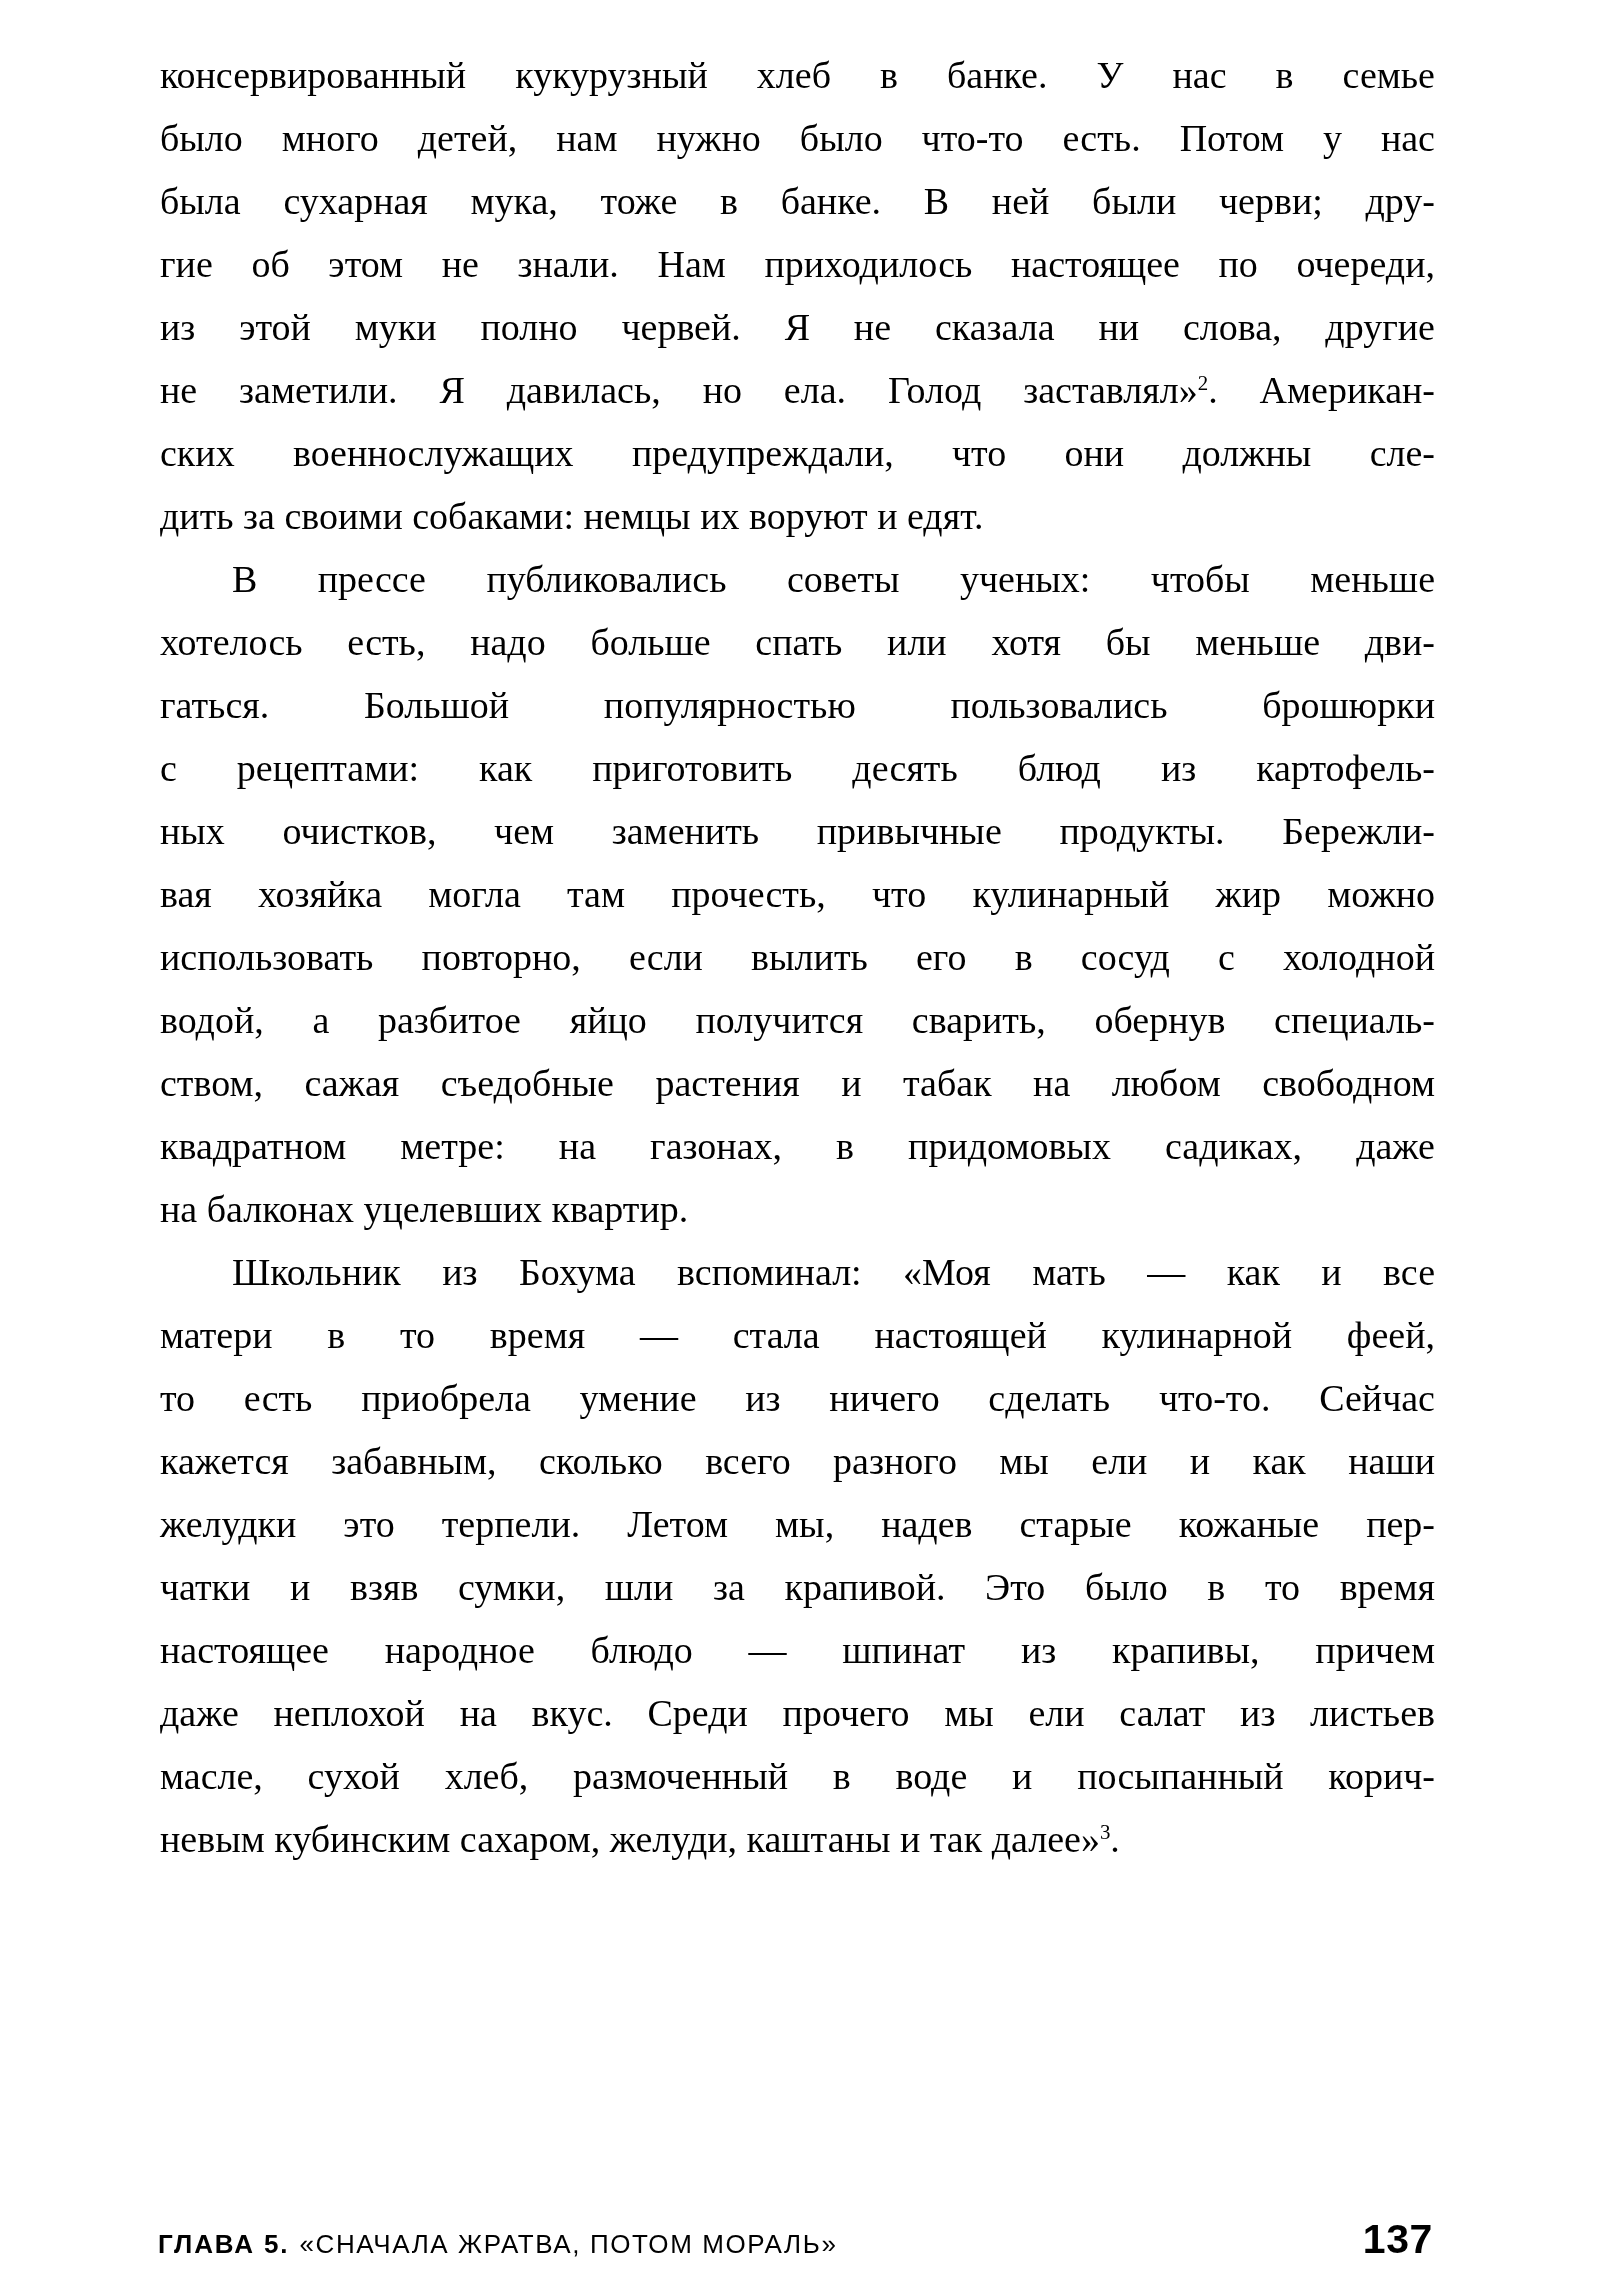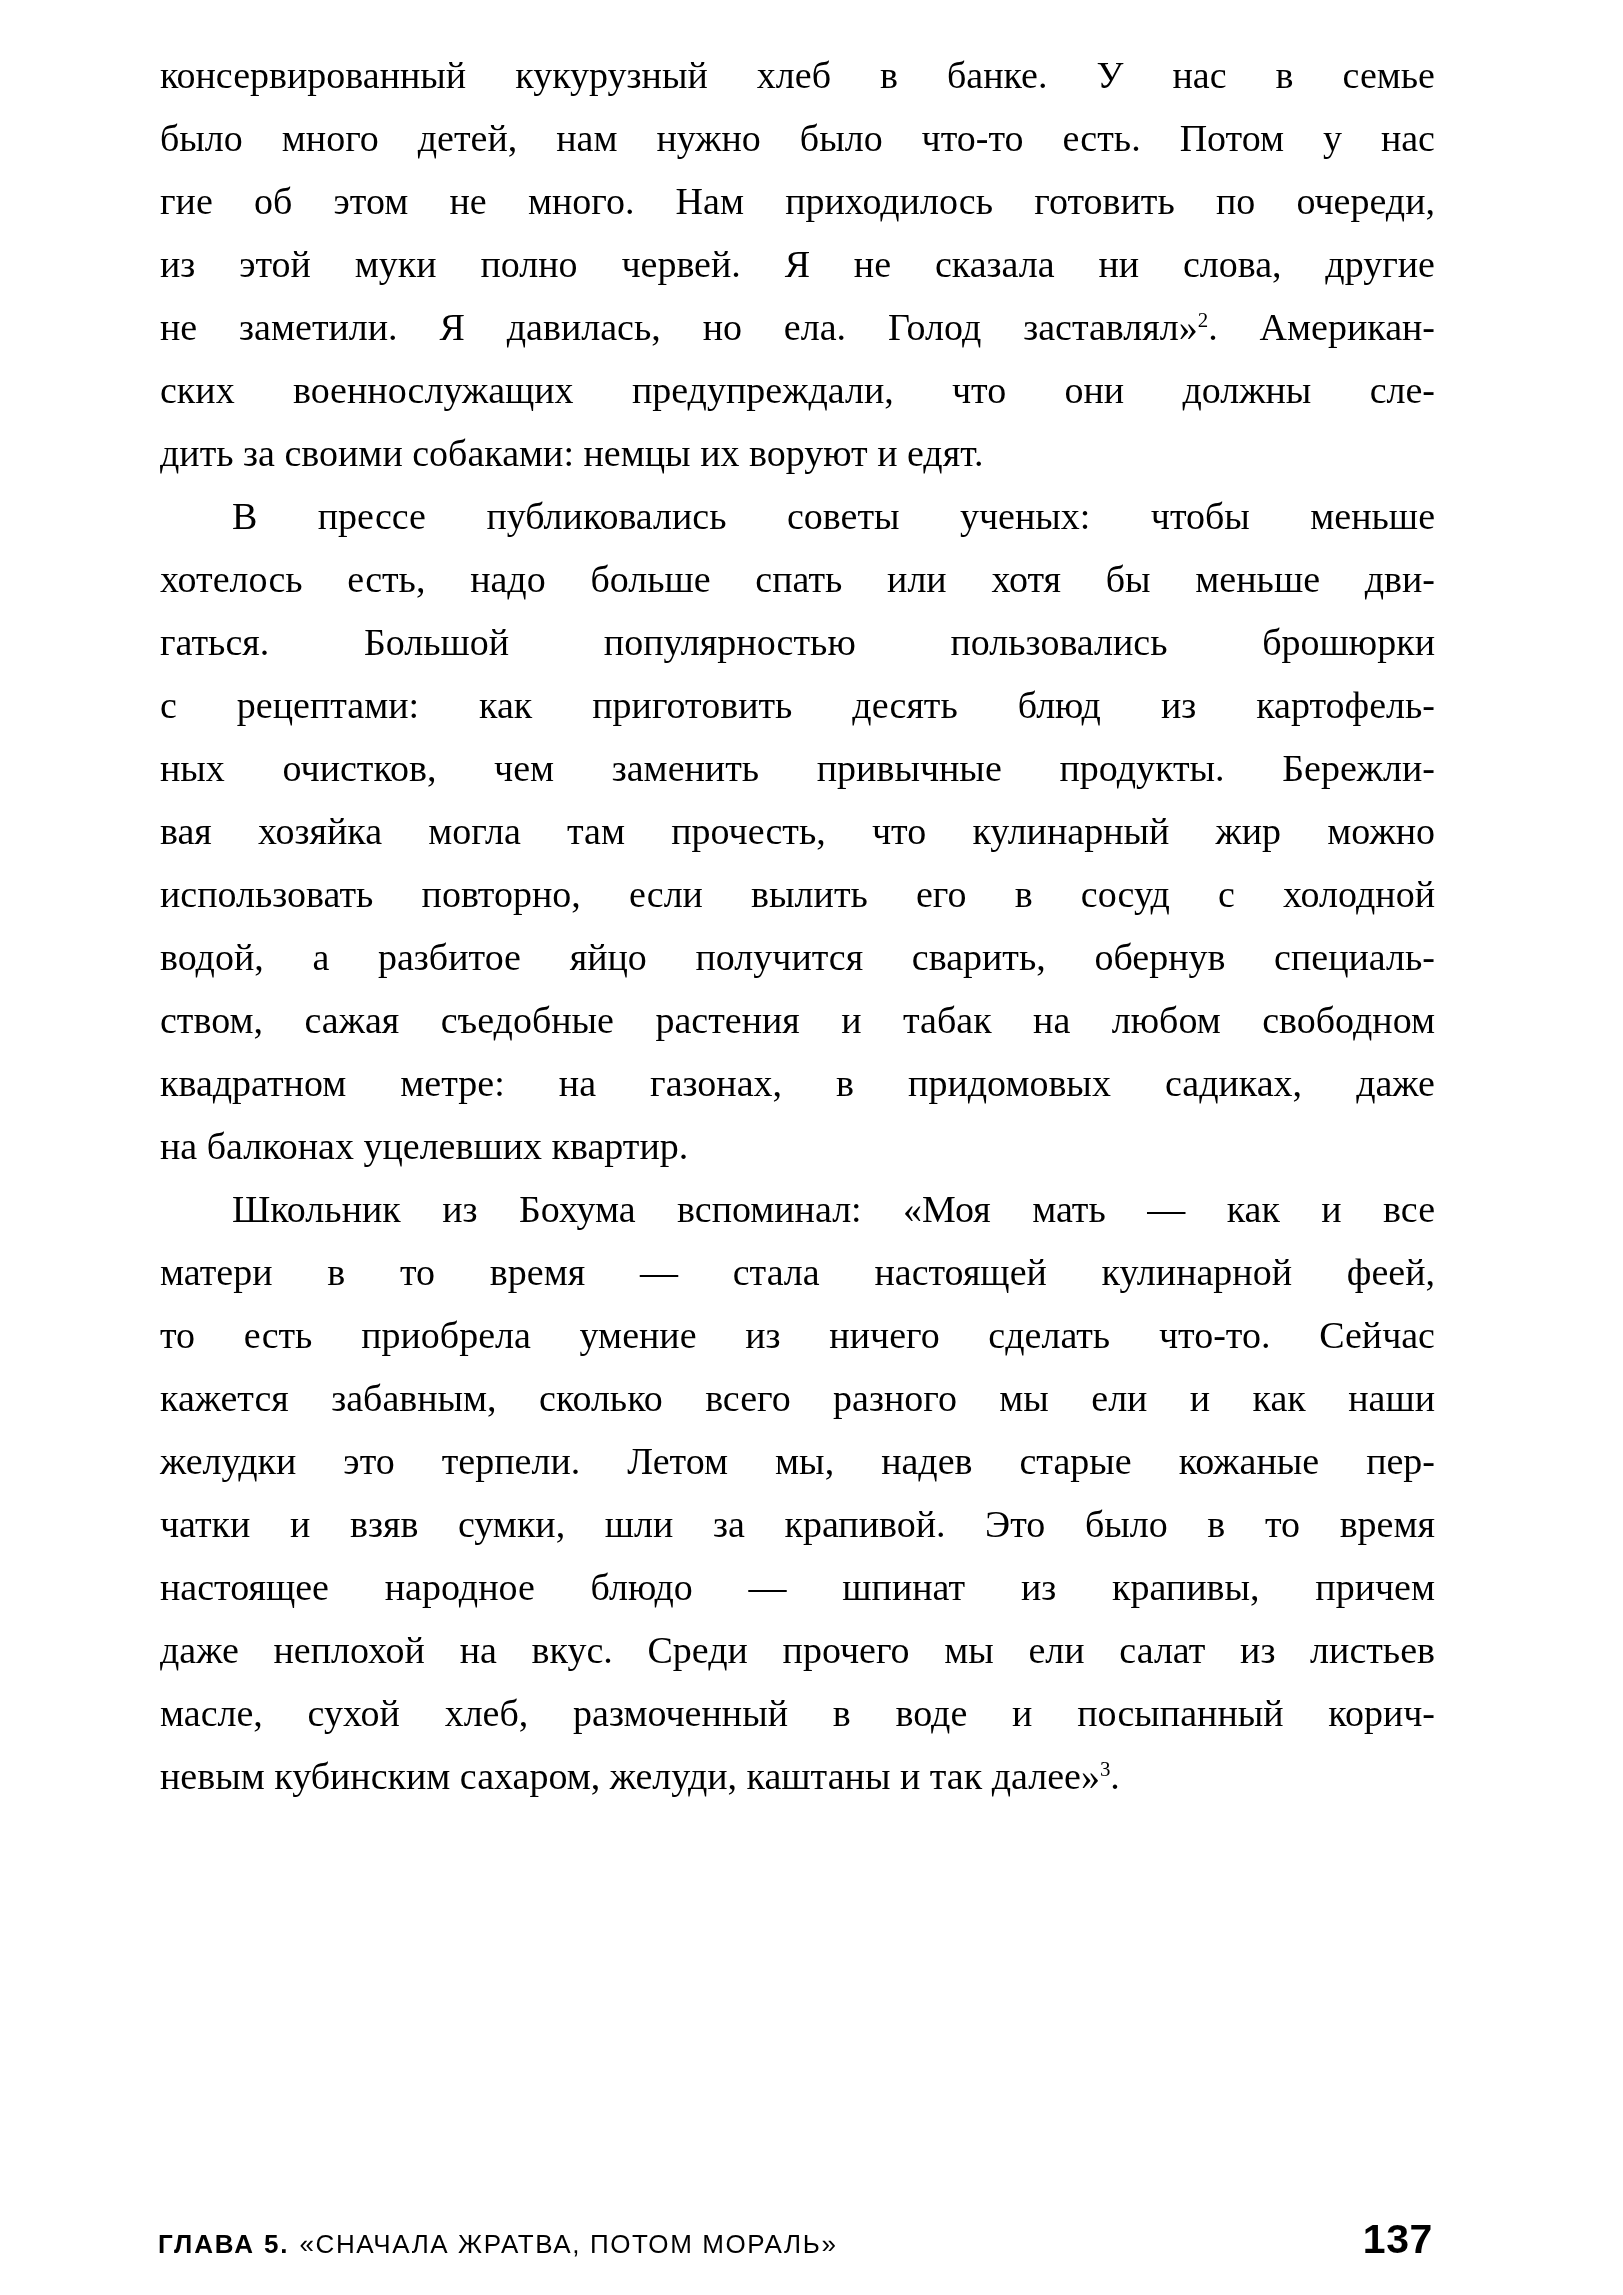--- a/index.html
+++ b/index.html
@@ -76,21 +76,22 @@
 </style>
 </head>
 <body>
 
 <div class="page">
 
   <div class="text-block">
       <div class="paragraph">
         <div class="line">консервированный кукурузный хлеб в банке. У нас в семье</div>
         <div class="line">было много детей, нам нужно было что-то есть. Потом у нас</div>
-        <div class="line">гие об этом не много. Нам приходилось готовить по очереди,</div>
+        <div class="line">была сухарная мука, тоже в банке. В ней были черви; дру-</div>
+        <div class="line">гие об этом не знали. Нам приходилось настоящее по очереди,</div>
         <div class="line">из этой муки полно червей. Я не сказала ни слова, другие</div>
         <div class="line">не заметили. Я давилась, но ела. Голод заставлял»<sup class="fnref">2</sup>. Американ-</div>
         <div class="line">ских военнослужащих предупреждали, что они должны сле-</div>
         <div class="line last">дить за своими собаками: немцы их воруют и едят.</div>
       </div>
       <div class="paragraph">
         <div class="line indent">В прессе публиковались советы ученых: чтобы меньше</div>
         <div class="line">хотелось есть, надо больше спать или хотя бы меньше дви-</div>
         <div class="line">гаться. Большой популярностью пользовались брошюрки</div>
         <div class="line">с рецептами: как приготовить десять блюд из картофель-</div>

